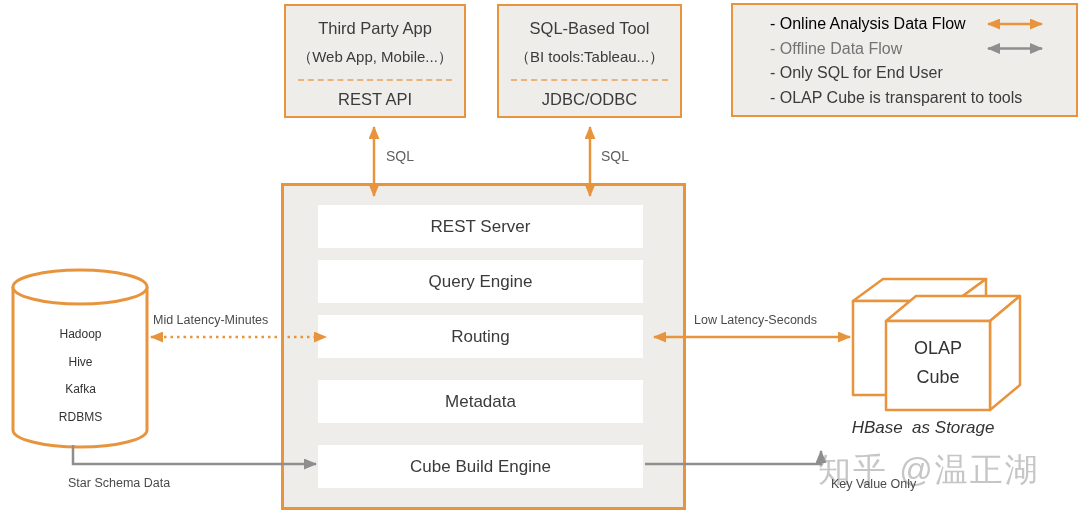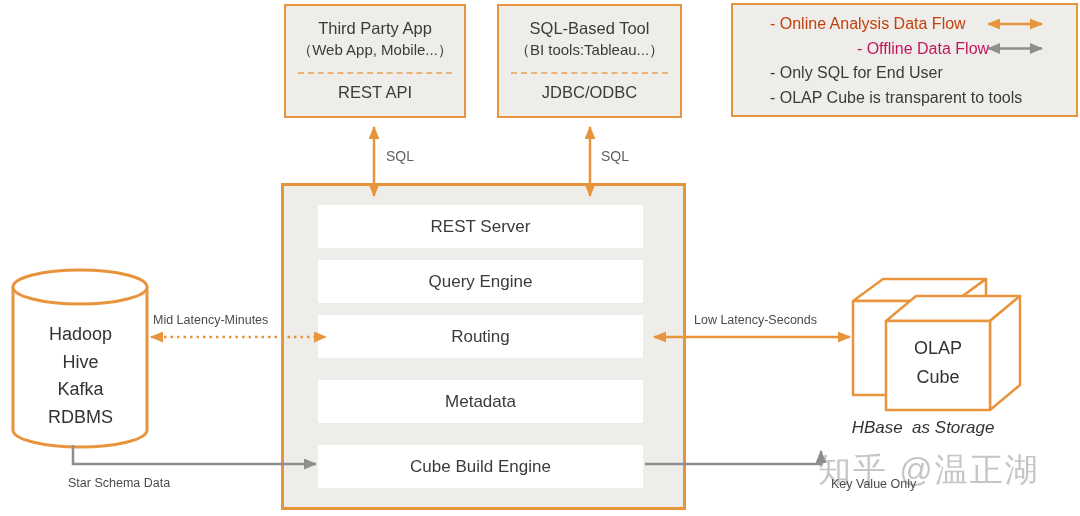--- a/index.html
+++ b/index.html
@@ -8,48 +8,48 @@
     font-family:"Liberation Sans",sans-serif;overflow:hidden;
     -webkit-font-smoothing:antialiased;
   }
   
   .panel{
     position:absolute;background:#EFEDEA;border:2.5px solid #E8943D;
     box-sizing:border-box;
   }
   .topbox{display:flex;flex-direction:column;align-items:center;text-align:center;color:#3B3B3B;}
   .topbox .t1{margin-top:13px;font-size:16.5px;}
-  .topbox .t2{margin-top:3px;font-size:15px;}
+  .topbox .t2{margin-top:10px;font-size:15px;}
   .topbox .dash{width:calc(100% - 24px);border-top:2px dashed rgba(232,148,61,.65);margin-top:12px;}
   .topbox .t3{margin-top:9px;font-size:16.5px;}
   #box-thirdparty{left:284px;top:4px;width:182px;height:114px;}
   #box-sqltool{left:497px;top:4px;width:185px;height:114px;}
   
   #legend{left:731px;top:3px;width:347px;height:114px;padding:7px 0 0 37px;font-size:16px;}
   .legend-row{height:24.6px;line-height:24.6px;white-space:nowrap;}
-  .legend-online{color:#c2410c;}
-  .legend-offline{color:#be185d;text-align:center;}
+  .legend-online{color:#000000;}
+  .legend-offline{color:#737373;}
   .legend-dark{color:#3B3B3B;}
   
   #kylin-box{left:281px;top:183px;width:405px;height:327px;border-width:3px;}
   .krow{
     position:absolute;left:318px;width:325px;height:43px;background:#ffffff;
     text-align:center;line-height:43px;font-size:17px;color:#3B3B3B;
   }
   
   #overlay{position:absolute;left:0;top:0;width:1080px;height:516px;pointer-events:none;z-index:5;}
   
   .lbl{position:absolute;color:#4A4A4A;white-space:nowrap;z-index:10;text-align:center;}
   #lbl-sql-left{left:386px;top:148px;font-size:14px;color:#5F5F5F;}
   #lbl-sql-right{left:601px;top:148px;font-size:14px;color:#5F5F5F;}
   #lbl-midlat{left:153px;top:313px;font-size:12.5px;}
   #lbl-lowlat{left:694px;top:313px;font-size:12.5px;}
   #lbl-star{left:68px;top:476px;font-size:12.5px;}
   #lbl-keyval{left:831px;top:477px;font-size:12.5px;}
-  #cyl-text{left:14px;top:321px;width:133px;text-align:center;font-size:18px;line-height:27.5px;color:#333;}
+  #cyl-text{left:14px;top:321px;width:133px;text-align:center;font-size:12px;line-height:27.5px;color:#333;}
   #cube-text{left:886px;top:334px;width:104px;text-align:center;font-size:18px;line-height:29px;color:#333;}
   #hbase-caption{left:817px;top:418px;width:212px;text-align:center;font-size:17px;color:#333;white-space:pre;font-style:italic;}
   #watermark{left:818px;top:448px;font-size:33px;letter-spacing:2px;color:#C6C6C6;z-index:4;}
 </style>
 </head>
 <body>
 
 <div class="canvas">
 
   <div class="panel topbox" id="box-thirdparty">

